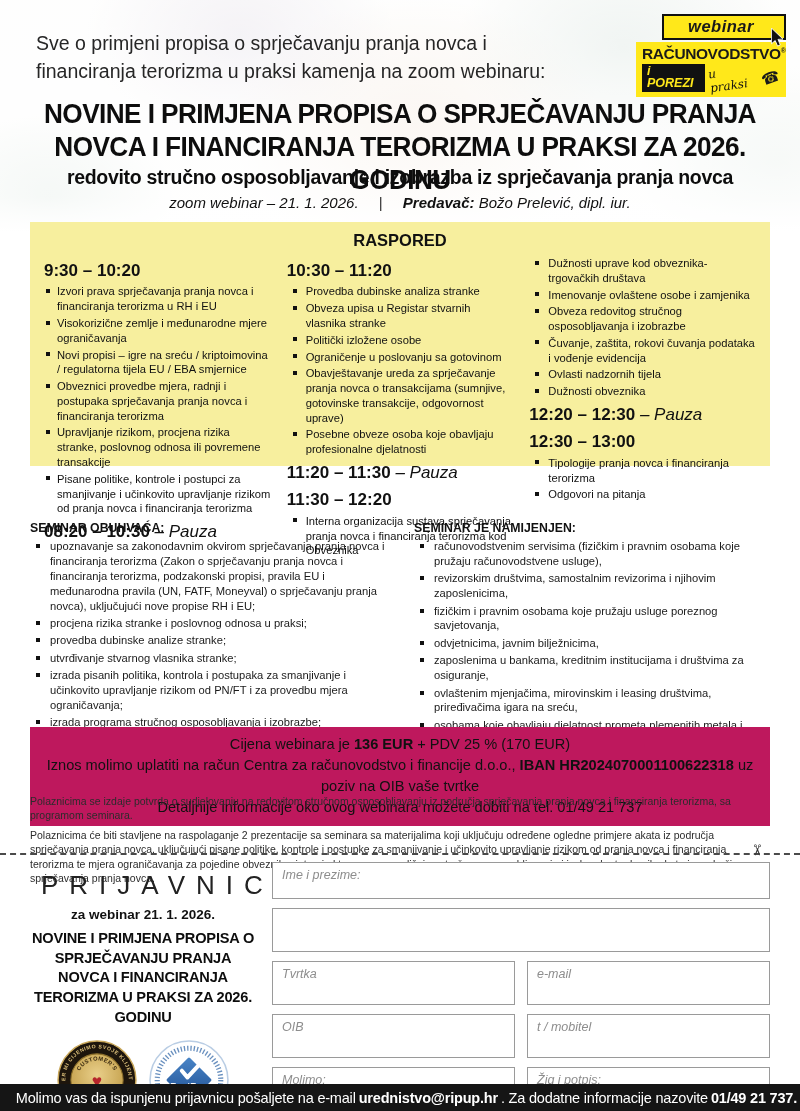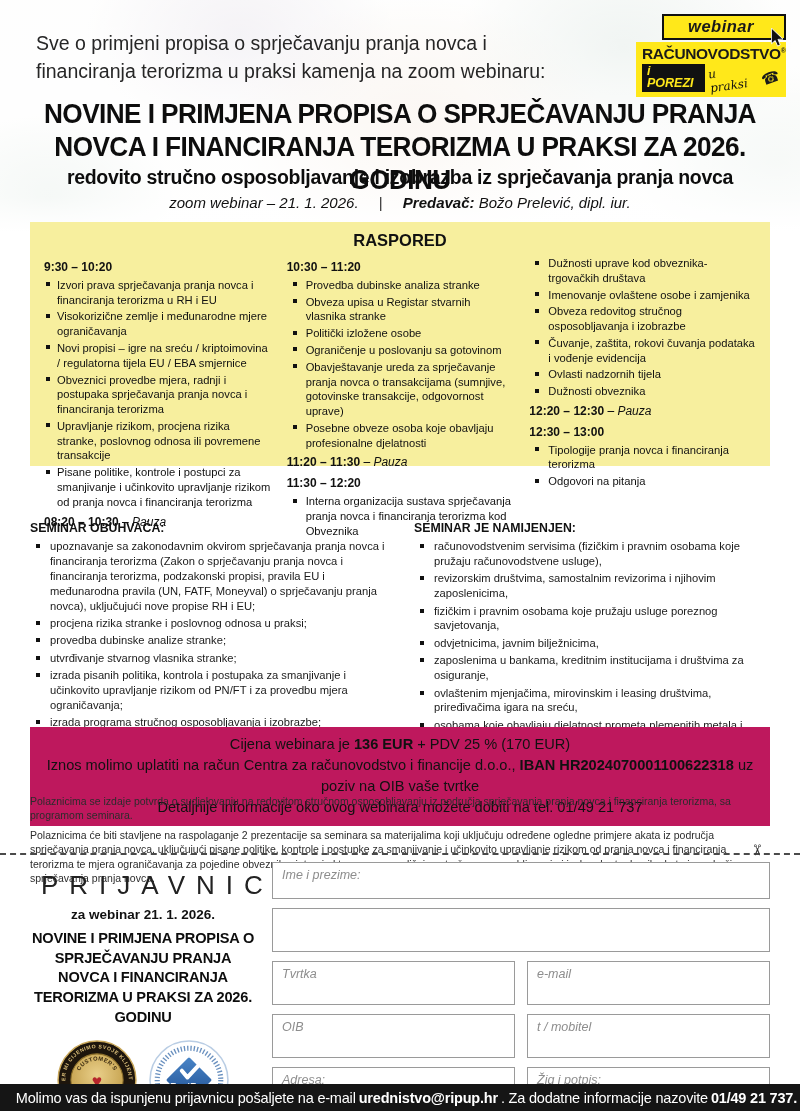--- a/index.html
+++ b/index.html
@@ -38,21 +38,21 @@
     font-weight:700;font-size:19.5px;letter-spacing:-.3px;color:#0d0d0d;}
   .meta{position:absolute;top:194px;left:0;right:0;text-align:center;font-style:italic;font-size:15px;color:#111;}
   .meta .sep{margin:0 16px;font-style:normal;color:#333;}
   .meta .lbl{font-weight:700;}
 
   .sched{position:absolute;top:222px;left:30px;right:30px;height:244px;background:#f7ef9e;
     padding:7px 6px;box-sizing:border-box;}
   .sched-title{text-align:center;font-weight:700;font-size:16.5px;margin:2px 0 5px;color:#111;}
   .cols{display:flex;}
   .col{flex:1;padding:0 8px;font-size:11.2px;line-height:1.32;color:#111;}
-  .time{font-weight:700;font-size:12px;margin:5px 0 2px;}
+  .time{font-weight:700;font-size:17px;margin:5px 0 2px;}
   .time .pauza{font-weight:400;font-style:italic;}
   ul.blist{list-style:none;margin:1px 0 3px;padding:0;}
   ul.blist li{position:relative;padding-left:13px;margin:0 0 2px;}
   ul.blist li::before{content:"";position:absolute;left:2px;top:4.5px;width:4px;height:4px;background:#111;}
   .col.mid ul.blist li, .col.right ul.blist li{padding-left:19px;}
   .col.mid ul.blist li::before, .col.right ul.blist li::before{left:6px;}
 
   .sem{position:absolute;top:521px;left:30px;right:30px;display:flex;gap:28px;}
   .sem-col{flex:1;}
   .sem h3{font-size:12.3px;margin:0 0 4px;color:#111;}
@@ -270,21 +270,21 @@
       </div>
     </div>
 
     <div class="form">
       <div class="fbox span2 h38"><span>Ime i prezime:</span></div>
       <div class="fbox span2 h44"></div>
       <div class="fbox h44"><span>Tvrtka</span></div>
       <div class="fbox h44"><span>e-mail</span></div>
       <div class="fbox h44"><span>OIB</span></div>
       <div class="fbox h44"><span>t / mobitel</span></div>
-      <div class="fbox h44"><span>Adresa:</span></div>
+      <div class="fbox h44"><span>Molimo:</span></div>
       <div class="fbox hzig"><span>Žig i potpis:</span></div>
 
     </div>
   </div>
 
   <div class="footer-bar">
     <span>Molimo vas da ispunjenu prijavnicu pošaljete na e-mail </span>
       <span class="b">urednistvo@ripup.hr</span>
       <span>.  Za dodatne informacije nazovite </span>
       <span class="b">01/49 21 737.</span>

